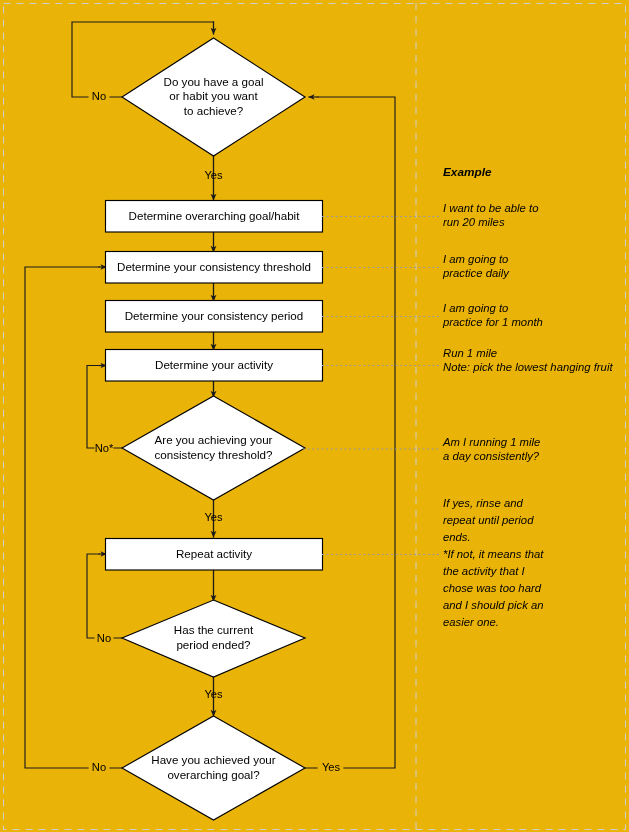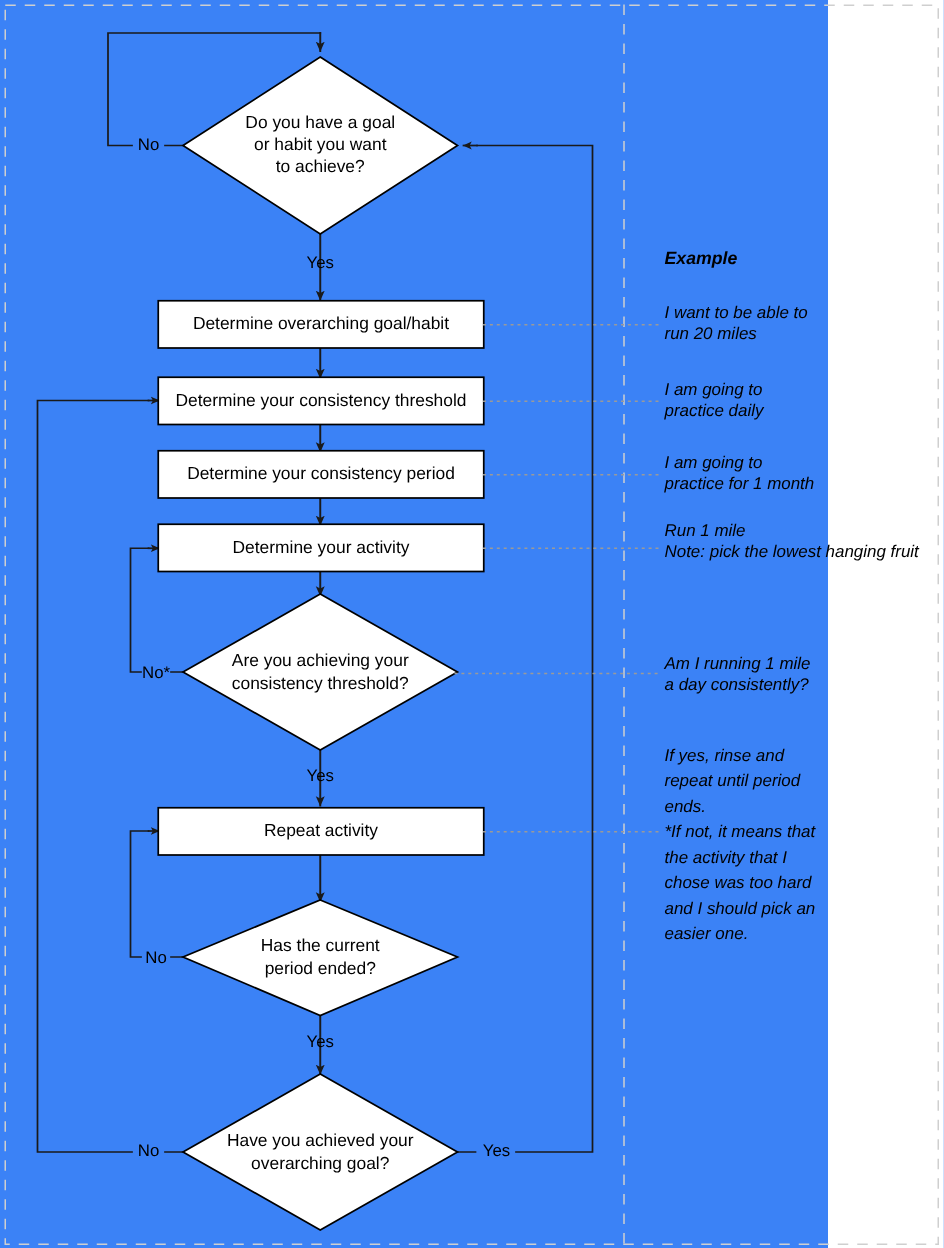--- a/index.html
+++ b/index.html
@@ -8,23 +8,23 @@
     background: #ffffff;
   }
   body {
     width: 629px;
     height: 832px;
     font-family: "Liberation Sans", sans-serif;
     overflow: hidden;
   }
   #canvas {
     position: relative;
-    width: 552px;
+    width: 629px;
     height: 832px;
-    background: #3b82f6;
+    background: #eab308;
     text-decoration: underline;
   }
   svg#flow {
     position: absolute;
     left: 0;
     top: 0;
     width: 629px;
     height: 832px;
   }
   .shape-stroke {

